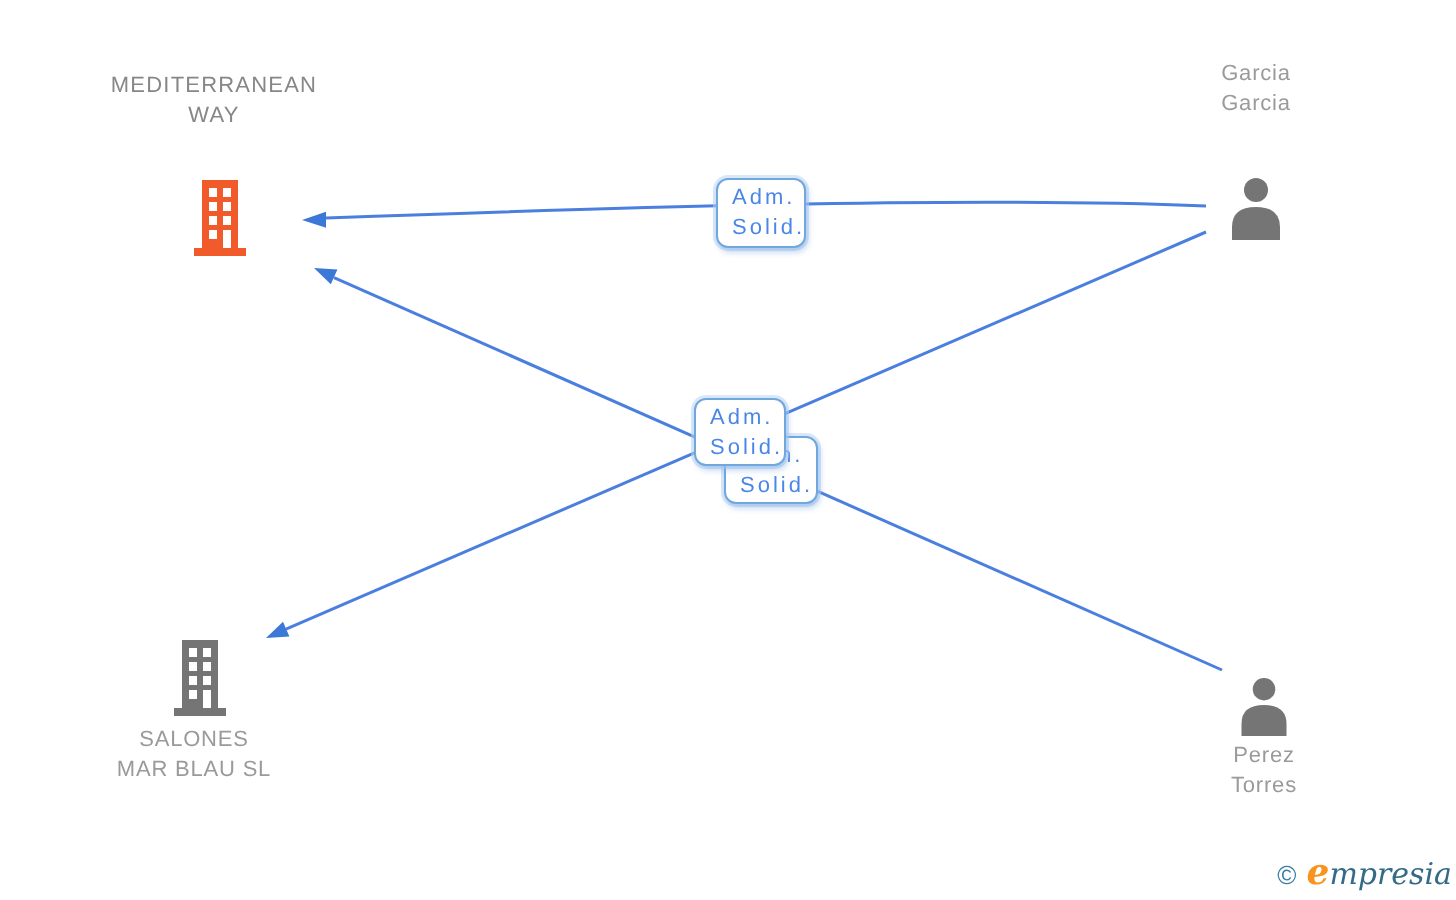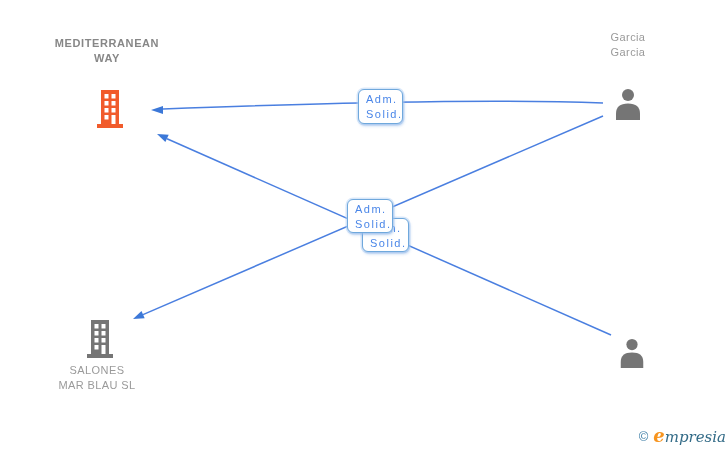--- a/index.html
+++ b/index.html
@@ -11,21 +11,21 @@
   .layer{position:absolute;left:0;top:0;width:728px;height:450px;}
   #lines-layer{z-index:1;pointer-events:none;}
 
   
   .entity-label{
     position:absolute;text-align:center;z-index:4;
     font-size:11px;line-height:15px;letter-spacing:0.4px;
     color:var(--label-gray,#9a9a9a);
   }
   .entity-label.company-main{
-    font-weight:bold;color:var(--label-dark-gray,#878787);letter-spacing:0.6px;
+    font-weight:normal;color:var(--label-dark-gray,#878787);letter-spacing:0.6px;
   }
   .lbl-med{left:27px;top:36px;width:160px;}
   .lbl-garcia{left:568px;top:30px;width:120px;}
   .lbl-salones{left:37px;top:363px;width:120px;}
   .lbl-perez{left:572px;top:371px;width:120px;}
 
   
   .entity-icon{position:absolute;z-index:4;}
   .icon-med{left:97px;top:90px;}
   .icon-garcia{left:613px;top:88px;}
@@ -152,18 +152,20 @@
 
 <div class="entity-icon icon-perez">
   <svg width="30" height="30" viewBox="0 0 30 32">
     <g style="fill:var(--icon-gray,#757575)">
       <circle cx="15" cy="7" r="6"></circle>
       <path d="M3,32 L3,25.5 Q3,15.5 15,15.5 Q27,15.5 27,25.5 L27,32 Z"></path>
     </g>
   </svg>
 </div>
 <div class="entity-label lbl-perez">
+  <div>Perez</div>
+  <div>Torres</div>
 </div>
 
 <div class="brand">
   <span class="copy">©</span>
   <span class="wordmark"><span class="e">e</span><span class="rest">mpresia</span></span>
 </div>
 
 </body></html>

